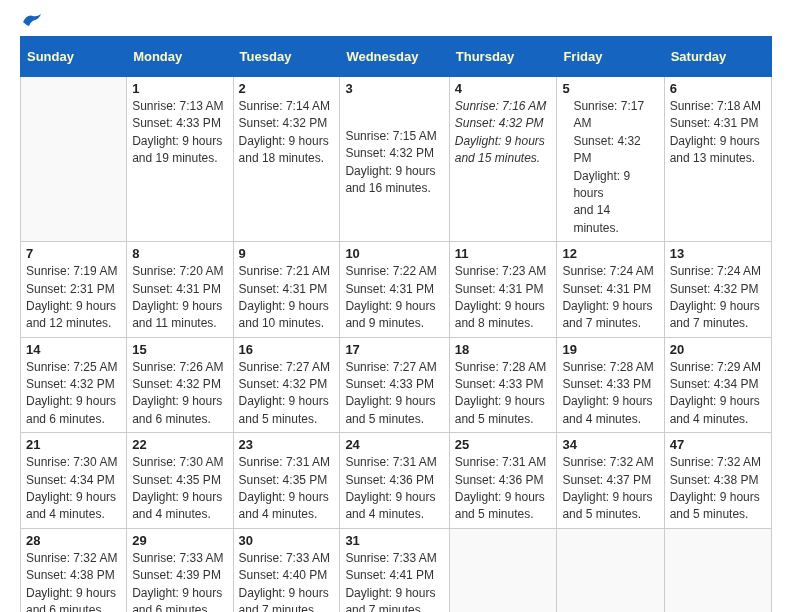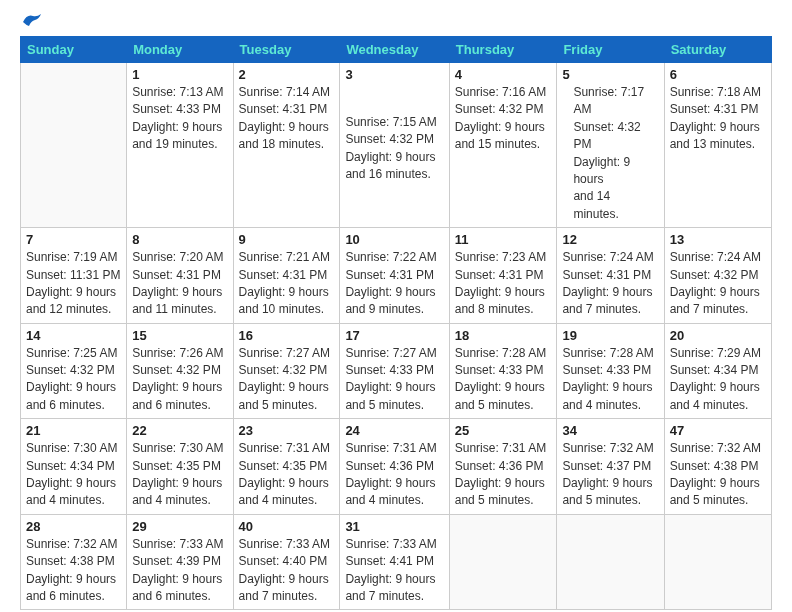--- a/index.html
+++ b/index.html
@@ -40,24 +40,24 @@
       font-size: 15px;
       color: #444;
     }
     .calendar {
       width: 100%;
       border-collapse: collapse;
       border: 1px solid #ccc;
     }
     .calendar th {
       background: #1565c0;
-      color: #5eead4;
+      color: #fef9c3;
       font-size: 13px;
       font-weight: bold;
-      padding: 5px 6px;
+      padding: 12px 6px;
       text-align: left;
       border: 1px solid #1565c0;
     }
     .calendar td {
       vertical-align: top;
       border: 1px solid #ccc;
       padding: 4px 5px;
       width: 113px;
       min-height: 80px;
       font-size: 10.5px;
@@ -120,34 +120,34 @@
           <td>
             <div class="day-num">1</div>
             <div class="day-info" style="white-space: pre-line;">Sunrise: 7:13 AM
 Sunset: 4:33 PM
 Daylight: 9 hours
 and 19 minutes.</div>
           </td>
           <td>
             <div class="day-num">2</div>
             <div class="day-info" style="white-space: pre-line;">Sunrise: 7:14 AM
-Sunset: 4:31 PM
+Sunset: 4:32 PM
 Daylight: 9 hours
 and 18 minutes.</div>
           </td>
           <td>
             <div class="day-num">3</div>
             <div class="day-info" style="white-space: pre-line; margin-top: 32px;">Sunrise: 7:15 AM
 Sunset: 4:32 PM
 Daylight: 9 hours
 and 16 minutes.</div>
           </td>
           <td>
             <div class="day-num">4</div>
-            <div class="day-info" style="white-space: pre-line;">Sunrise: 7:16 AM
+            <div class="day-info" style="white-space: pre-line; font-style: italic;">Sunrise: 7:16 AM
 Sunset: 4:32 PM
 Daylight: 9 hours
 and 15 minutes.</div>
           </td>
           <td>
             <div class="day-num">5</div>
             <div class="day-info" style="white-space: pre-line; margin-left: 11px;">Sunrise: 7:17 AM
 Sunset: 4:32 PM
 Daylight: 9 hours
 and 14 minutes.</div>
@@ -157,21 +157,21 @@
             <div class="day-info" style="white-space: pre-line;">Sunrise: 7:18 AM
 Sunset: 4:31 PM
 Daylight: 9 hours
 and 13 minutes.</div>
           </td>
         </tr>
         <tr class="week-row">
           <td>
             <div class="day-num">7</div>
             <div class="day-info" style="white-space: pre-line;">Sunrise: 7:19 AM
-Sunset: 11:31 PM
+Sunset: 2:31 PM
 Daylight: 9 hours
 and 12 minutes.</div>
           </td>
           <td>
             <div class="day-num">8</div>
             <div class="day-info" style="white-space: pre-line;">Sunrise: 7:20 AM
 Sunset: 4:31 PM
 Daylight: 9 hours
 and 11 minutes.</div>
           </td>
@@ -322,21 +322,21 @@
 and 6 minutes.</div>
           </td>
           <td>
             <div class="day-num">29</div>
             <div class="day-info" style="white-space: pre-line;">Sunrise: 7:33 AM
 Sunset: 4:39 PM
 Daylight: 9 hours
 and 6 minutes.</div>
           </td>
           <td>
-            <div class="day-num">40</div>
+            <div class="day-num">30</div>
             <div class="day-info" style="white-space: pre-line;">Sunrise: 7:33 AM
 Sunset: 4:40 PM
 Daylight: 9 hours
 and 7 minutes.</div>
           </td>
           <td>
             <div class="day-num">31</div>
             <div class="day-info" style="white-space: pre-line;">Sunrise: 7:33 AM
 Sunset: 4:41 PM
 Daylight: 9 hours

